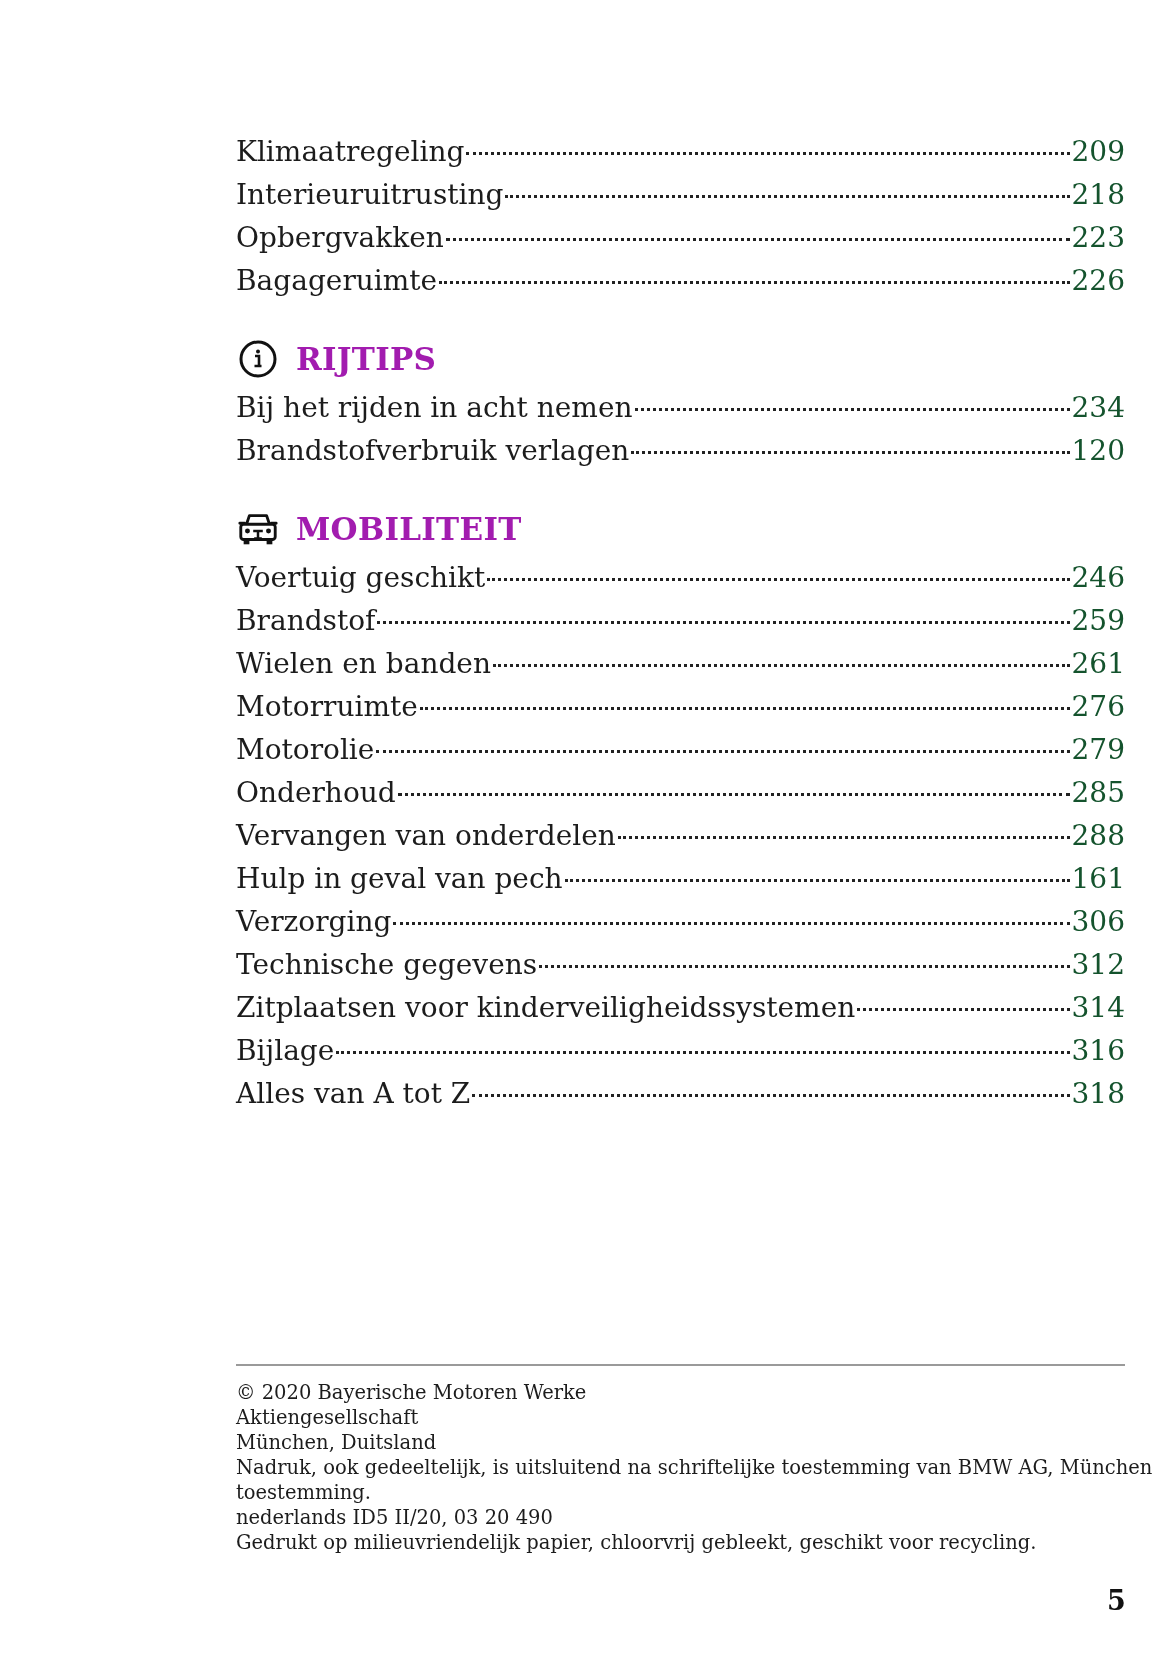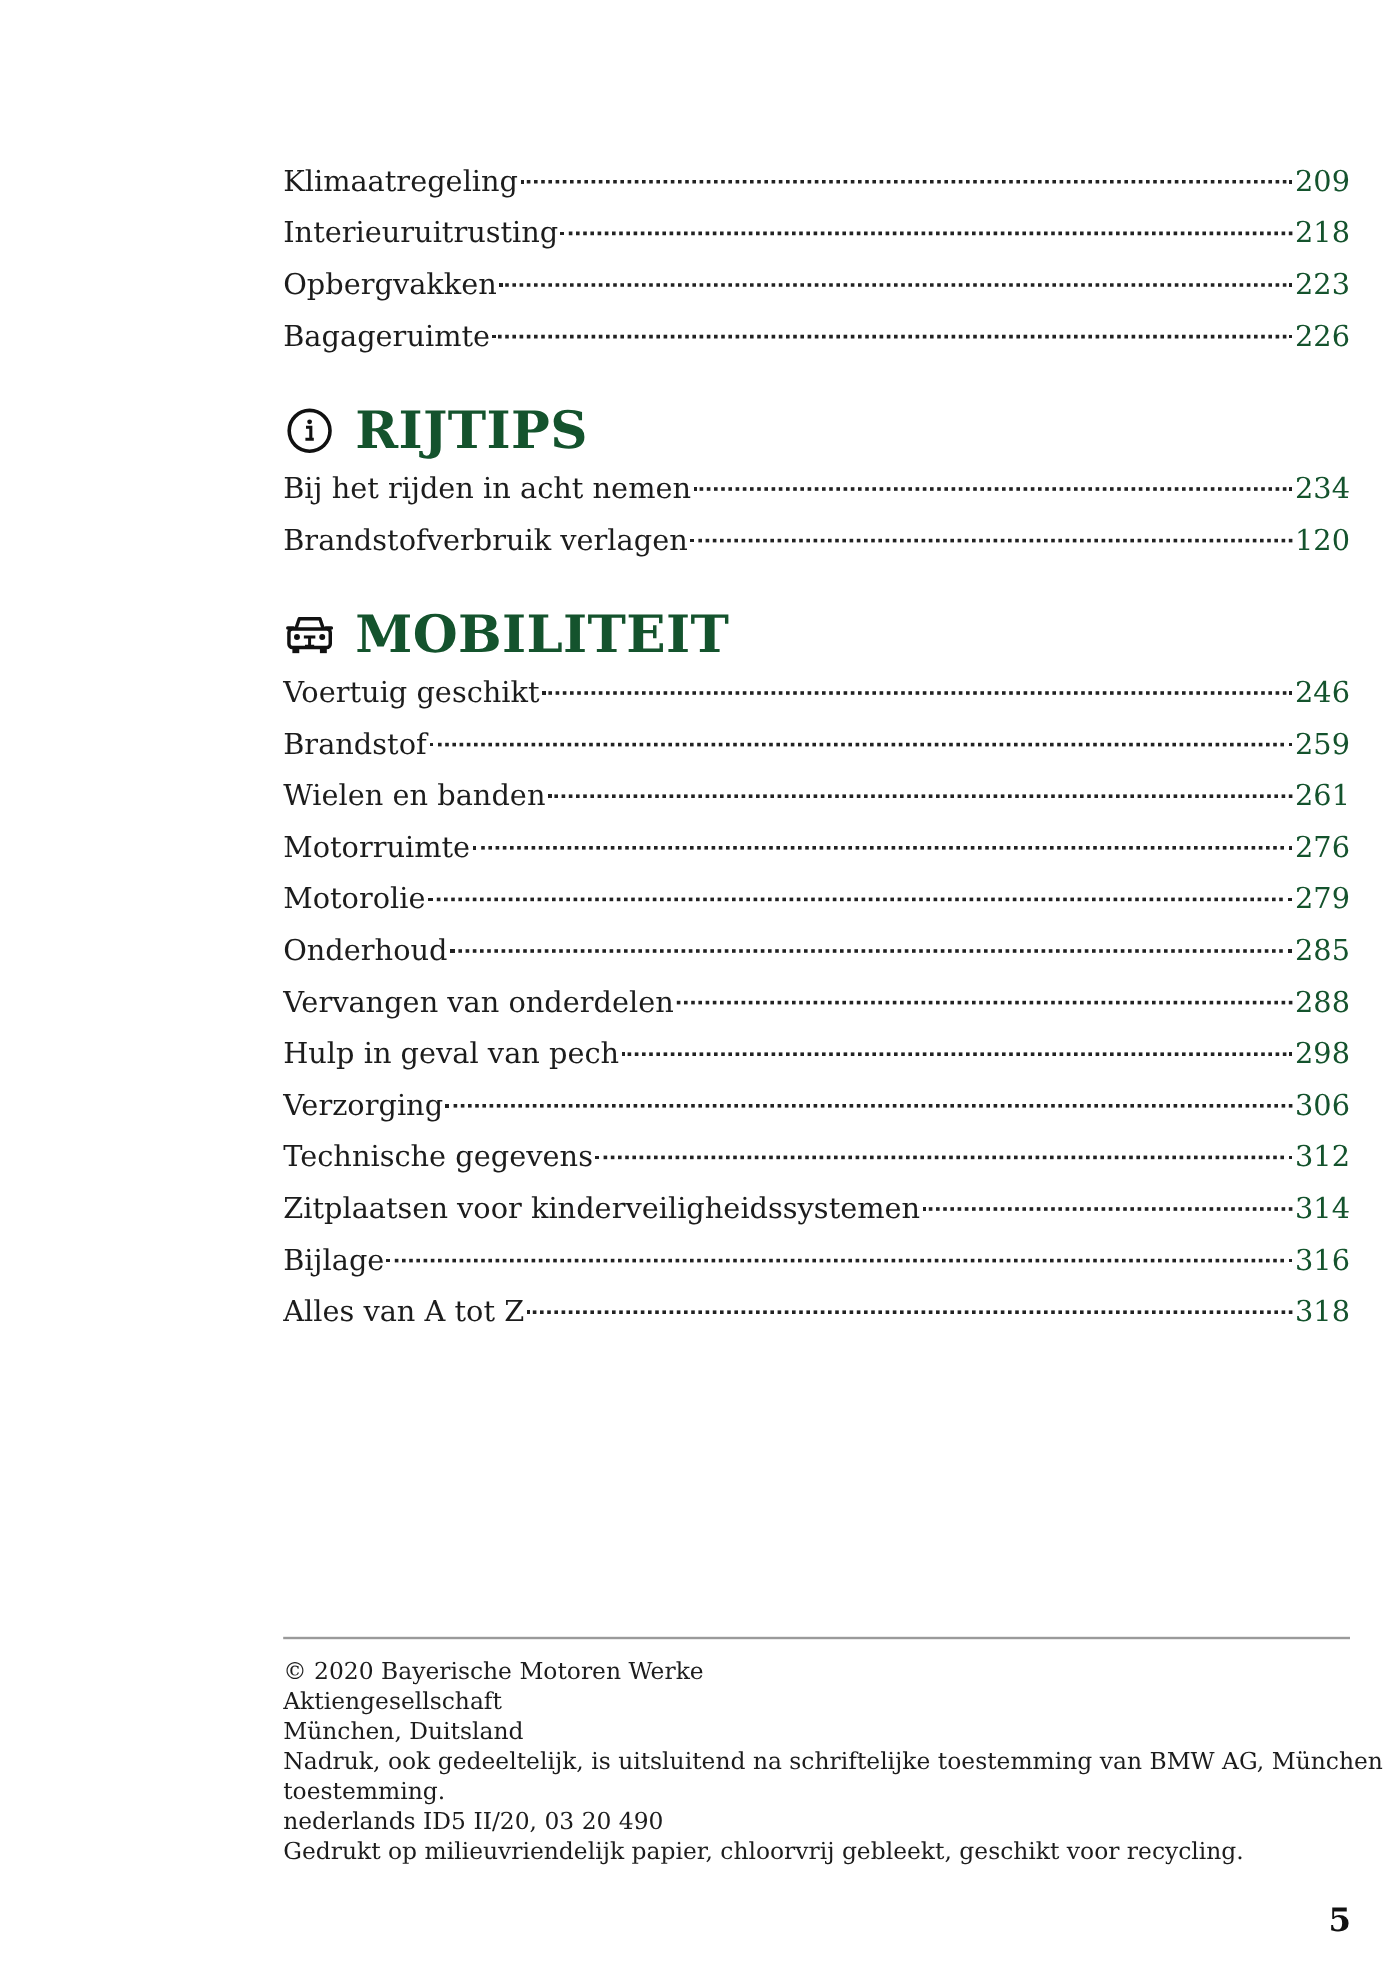--- a/index.html
+++ b/index.html
@@ -7,40 +7,40 @@
       width: 1165px; height: 1653px; position: relative; overflow: hidden;
       font-family: "DejaVu Serif", "Liberation Serif", serif;
       color: #1a1a1a;
     }
     .page {
       position: absolute; left: 236px; top: 130px; width: 889px;
     }
     .toc-row {
       display: flex; align-items: baseline;
       height: 43px; line-height: 43px;
-      font-size: 24px;
+      font-size: 28px;
     }
     .toc-title { white-space: nowrap; color: #1c1c1c; }
     .toc-leader {
       flex: 1 1 auto; margin: 0 2px;
       border-bottom: 3px dotted #222;
       height: 0; position: relative; top: -6px;
     }
     .toc-page { color: #14532d; white-space: nowrap; min-width: 42px; text-align: left; }
     .section { margin-top: 0; }
     .section-heading {
       display: flex; align-items: center;
       height: 50px; margin-top: 32px; margin-bottom: 2px;
     }
     .section-heading .icon {
       width: 44px; height: 44px; margin-right: 16px;
       display: flex; align-items: center; justify-content: center;
     }
     .section-heading .label {
-      font-size: 43px; font-weight: bold; color: #14532d; letter-spacing: 0.3px;
+      font-size: 31px; font-weight: bold; color: #a21caf; letter-spacing: 0.3px;
     }
     .footer-rule {
       position: absolute; left: 236px; top: 1364px; width: 889px;
       height: 0; border-top: 2px solid #9a9a9a;
     }
     .footer {
       position: absolute; left: 236px; top: 1380px; width: 889px;
       font-size: 19.5px; line-height: 25px; color: #1c1c1c;
     }
     .footer div { white-space: nowrap; }
@@ -147,21 +147,21 @@
       <span class="toc-page">285</span>
     </div>
     <div class="toc-row">
       <span class="toc-title">Vervangen van onderdelen</span>
       <span class="toc-leader"></span>
       <span class="toc-page">288</span>
     </div>
     <div class="toc-row">
       <span class="toc-title">Hulp in geval van pech</span>
       <span class="toc-leader"></span>
-      <span class="toc-page">298</span>
+      <span class="toc-page">161</span>
     </div>
     <div class="toc-row">
       <span class="toc-title">Verzorging</span>
       <span class="toc-leader"></span>
       <span class="toc-page">306</span>
     </div>
   </div>
 
   <div class="section">
     <div class="toc-row">

